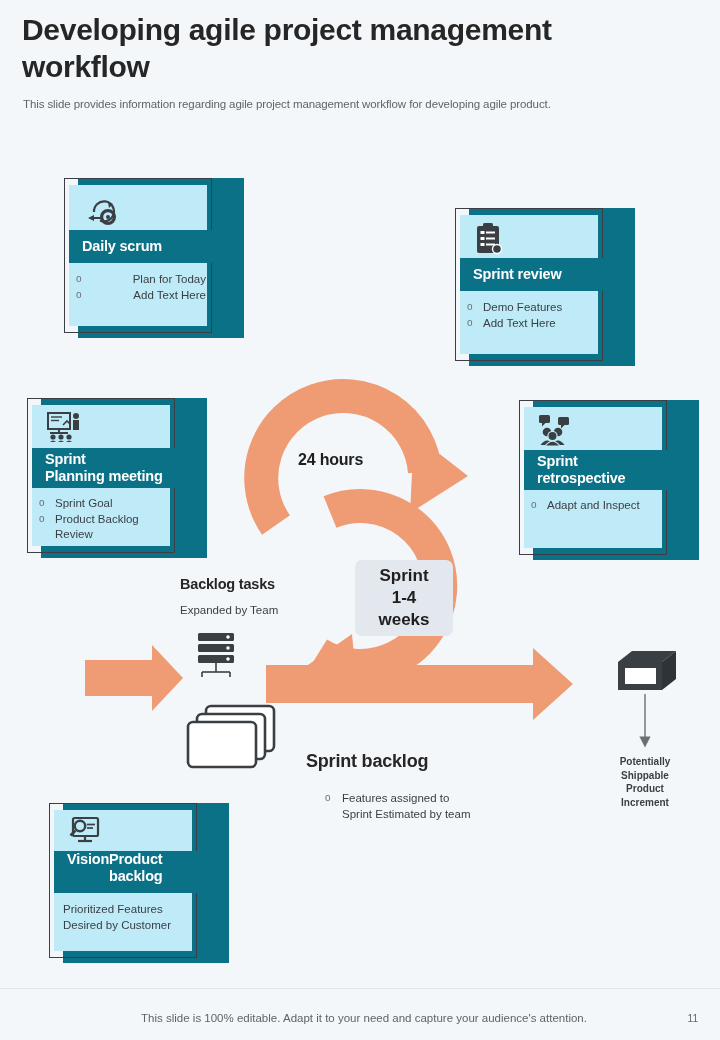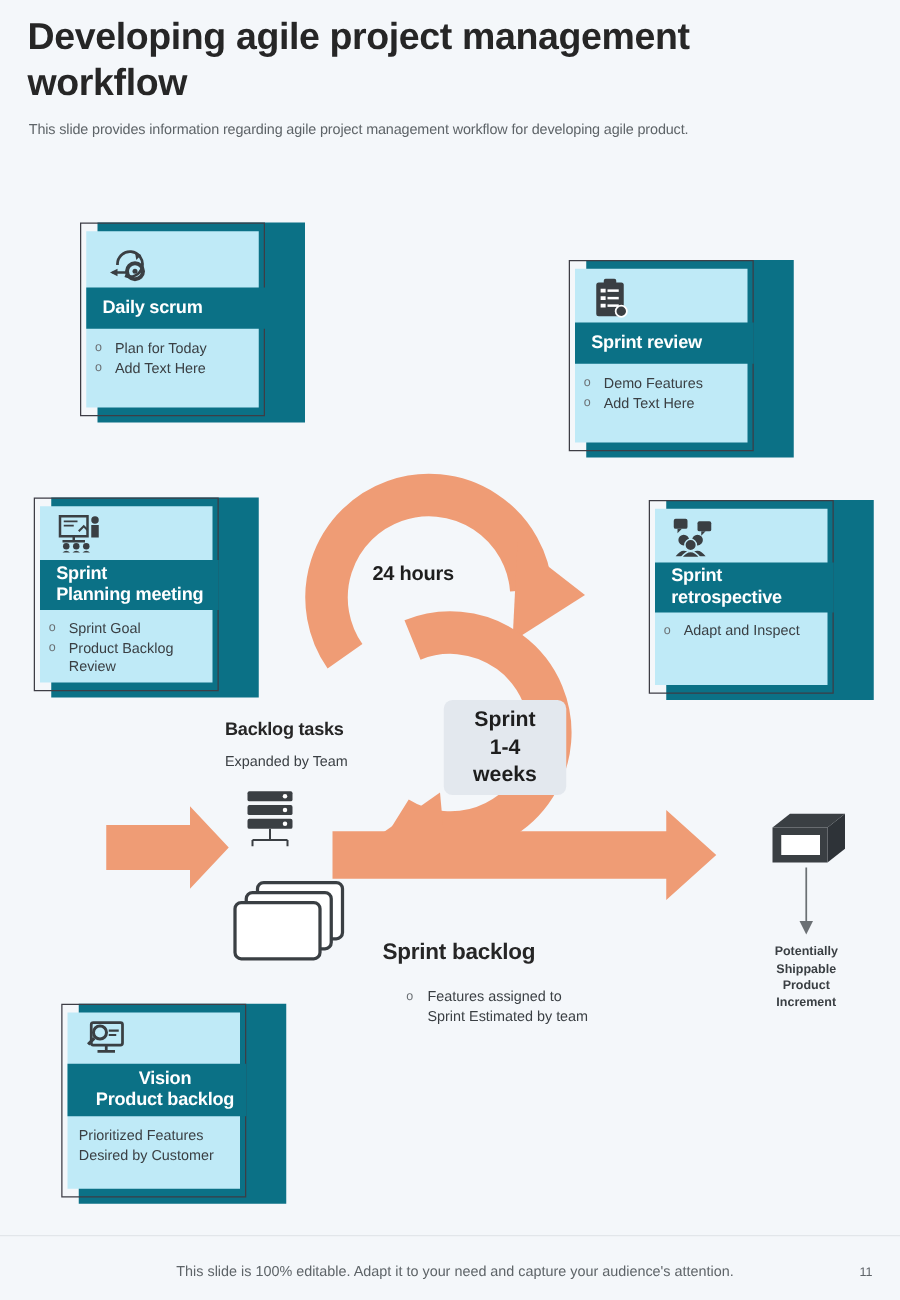--- a/index.html
+++ b/index.html
@@ -298,21 +298,21 @@
     <li>Features assigned to Sprint Estimated by team</li>
   </ul>
 
   <div class="increment-label" style="left:595px; top:755px; width:100px;">
     <div>Potentially</div>
     <div>Shippable</div>
     <div>Product</div>
     <div>Increment</div>
   </div>
 
-  <div class="card" style="left:64px; top:178px; width:148px; height:160px;">
+  <div class="card" style="left:64px; top:178px; width:148px; height:160px;text-align:right;">
     <div class="shadow" style="left:14px; top:0px; width:166px; height:160px;"></div>
     <div class="outline" style="width:148px; height:155px;"></div>
     <div class="body" style="left:5px; top:7px; width:138px; height:141px;"></div>
     <svg class="icon" style="left:20px; top:16px;" width="36" height="34" viewBox="0 0 36 34">
       <path d="M10 18 A10 10 0 1 1 16 26.5" fill="none" stroke="#3a3f43" stroke-width="2.2"></path>
       <path d="M24 8 L29 10 L25 14 Z" fill="#3a3f43"></path>
       <path d="M4 24 L10 21 L10 27 Z" fill="#3a3f43"></path>
       <line x1="6" y1="24" x2="18" y2="24" stroke="#3a3f43" stroke-width="2"></line>
       <circle cx="24" cy="23" r="6.4" fill="none" stroke="#3a3f43" stroke-width="3.2"></circle>
       <circle cx="24" cy="23" r="2" fill="#3a3f43"></circle>
@@ -411,21 +411,21 @@
     <div class="body" style="left:5px; top:7px; width:138px; height:141px;"></div>
     <svg class="icon" style="left:18px; top:13px;" width="34" height="30" viewBox="0 0 34 30">
       <rect x="6" y="2" width="25" height="18" rx="1.6" fill="none" stroke="#3a3f43" stroke-width="2.2"></rect>
       <line x1="18" y1="20" x2="18" y2="25" stroke="#3a3f43" stroke-width="2.2"></line>
       <line x1="11" y1="25" x2="25" y2="25" stroke="#3a3f43" stroke-width="2.2"></line>
       <circle cx="13" cy="10" r="5.2" fill="none" stroke="#3a3f43" stroke-width="2.4"></circle>
       <line x1="8.5" y1="14.5" x2="3.5" y2="19.5" stroke="#3a3f43" stroke-width="2.6"></line>
       <line x1="20" y1="8.5" x2="28" y2="8.5" stroke="#3a3f43" stroke-width="1.7"></line>
       <line x1="20" y1="12" x2="26" y2="12" stroke="#3a3f43" stroke-width="1.7"></line>
     </svg>
-    <div class="band" style="left:5px; top:48px; width:143px; height:42px; flex-direction:column; align-items:center; justify-content:center;">
+    <div class="band" style="left:5px; top:48px; width:143px; height:42px; flex-direction:row; align-items:flex-start; justify-content:center;">
       <span>Vision</span>
       <span>Product backlog</span>
     </div>
     <div class="plaintext" style="left:14px; top:99px; width:126px;">
       <div>Prioritized Features</div>
       <div>Desired by Customer</div>
     </div>
   </div>
 
   <div class="footer-rule"></div>

